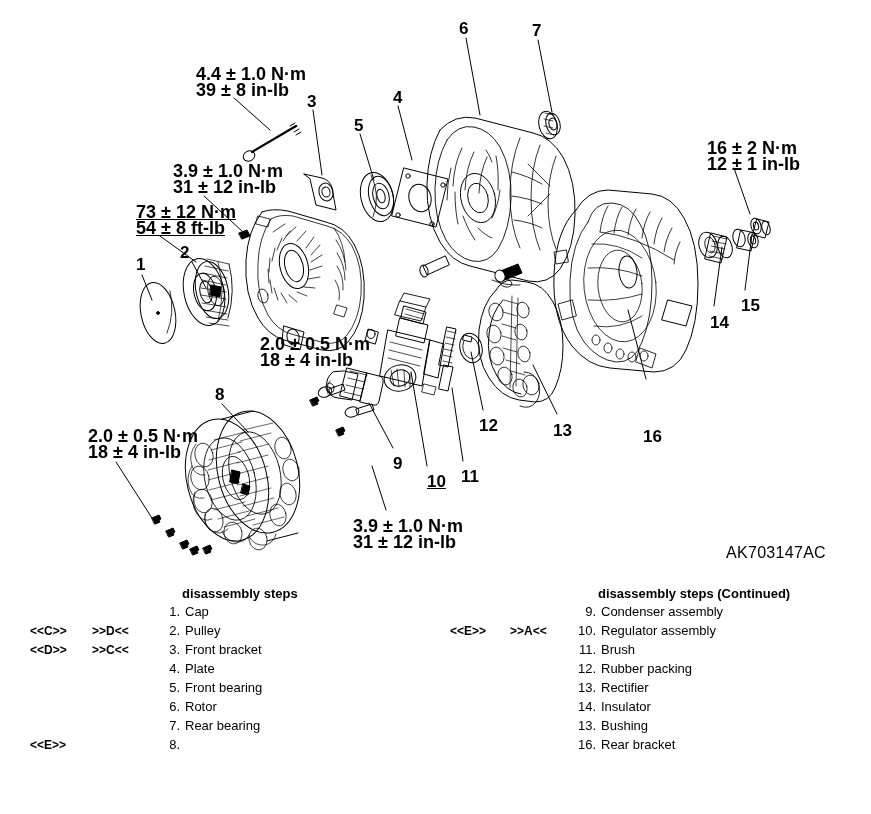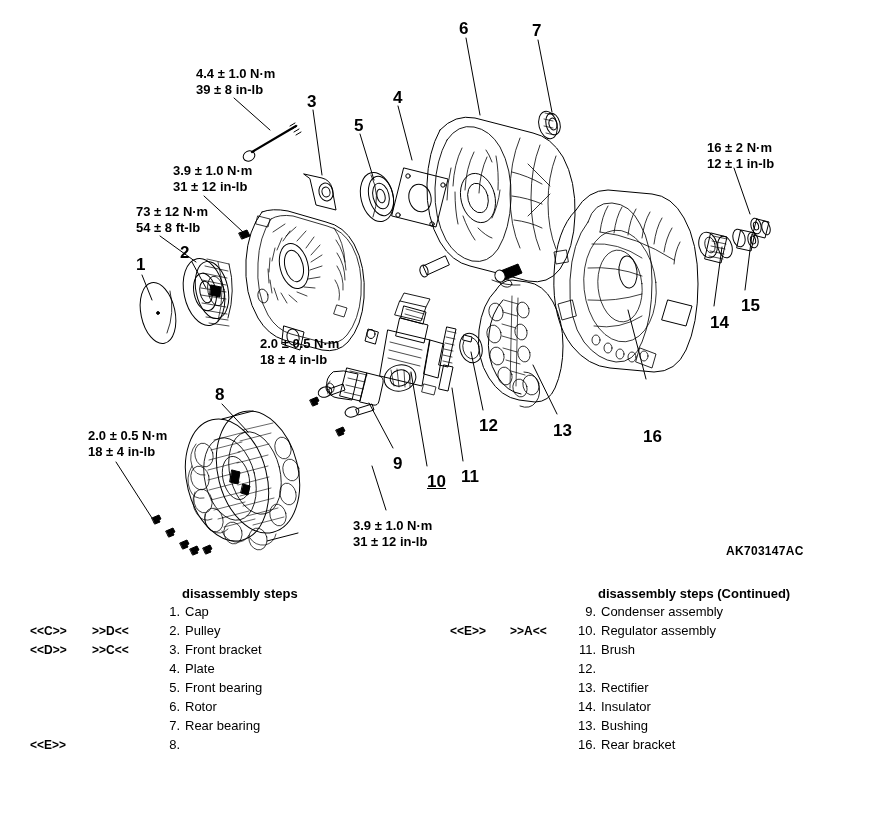--- a/index.html
+++ b/index.html
@@ -29,36 +29,36 @@
     height: 580px;
   }
   #diagram-canvas svg {
     display: block;
     width: 871px;
     height: 580px;
   }
   
   .torque {
     position: absolute;
-    font-size: 13px;
+    font-size: 18px;
     font-weight: bold;
     line-height: 16px;
     white-space: nowrap;
     letter-spacing: 0px;
   }
   .callout {
     position: absolute;
     font-size: 17px;
     font-weight: bold;
     line-height: 17px;
   }
   .drawing-code {
     position: absolute;
-    font-size: 12px;
-    font-weight: bold;
+    font-size: 16px;
+    font-weight: normal;
     letter-spacing: 0.3px;
   }
   
   #legend {
     position: absolute;
     left: 0;
     top: 586px;
     width: 715px;
     height: 228px;
   }
@@ -493,21 +493,21 @@
 
   <div id="torque-layer">
       <div class="torque" style="left: 196px; top: 66px;">
         <div>4.4 ± 1.0 N·m</div>
         <div>39 ± 8 in-lb</div>
       </div>
       <div class="torque" style="left: 173px; top: 163px;">
         <div>3.9 ± 1.0 N·m</div>
         <div>31 ± 12 in-lb</div>
       </div>
-      <div class="torque" style="left: 136px; top: 204px;">
+      <div class="torque" style="left: 136px; top: 204px; text-decoration: underline;">
         <div>73 ± 12 N·m</div>
         <div>54 ± 8 ft-lb</div>
       </div>
       <div class="torque" style="left: 260px; top: 336px;">
         <div>2.0 ± 0.5 N·m</div>
         <div>18 ± 4 in-lb</div>
       </div>
       <div class="torque" style="left: 88px; top: 428px;">
         <div>2.0 ± 0.5 N·m</div>
         <div>18 ± 4 in-lb</div>
@@ -615,20 +615,21 @@
           <div class="legend-row">
             <span class="mark-a hidden-mark">&nbsp;</span>
             <span class="mark-b hidden-mark">&nbsp;</span>
             <span class="item-num">11.</span>
             <span class="item-label">Brush</span>
           </div>
           <div class="legend-row">
             <span class="mark-a hidden-mark">&nbsp;</span>
             <span class="mark-b hidden-mark">&nbsp;</span>
             <span class="item-num">12.</span>
+            <span class="item-label">Rubber packing</span>
           </div>
           <div class="legend-row">
             <span class="mark-a hidden-mark">&nbsp;</span>
             <span class="mark-b hidden-mark">&nbsp;</span>
             <span class="item-num">13.</span>
             <span class="item-label">Rectifier</span>
           </div>
           <div class="legend-row">
             <span class="mark-a hidden-mark">&nbsp;</span>
             <span class="mark-b hidden-mark">&nbsp;</span>

